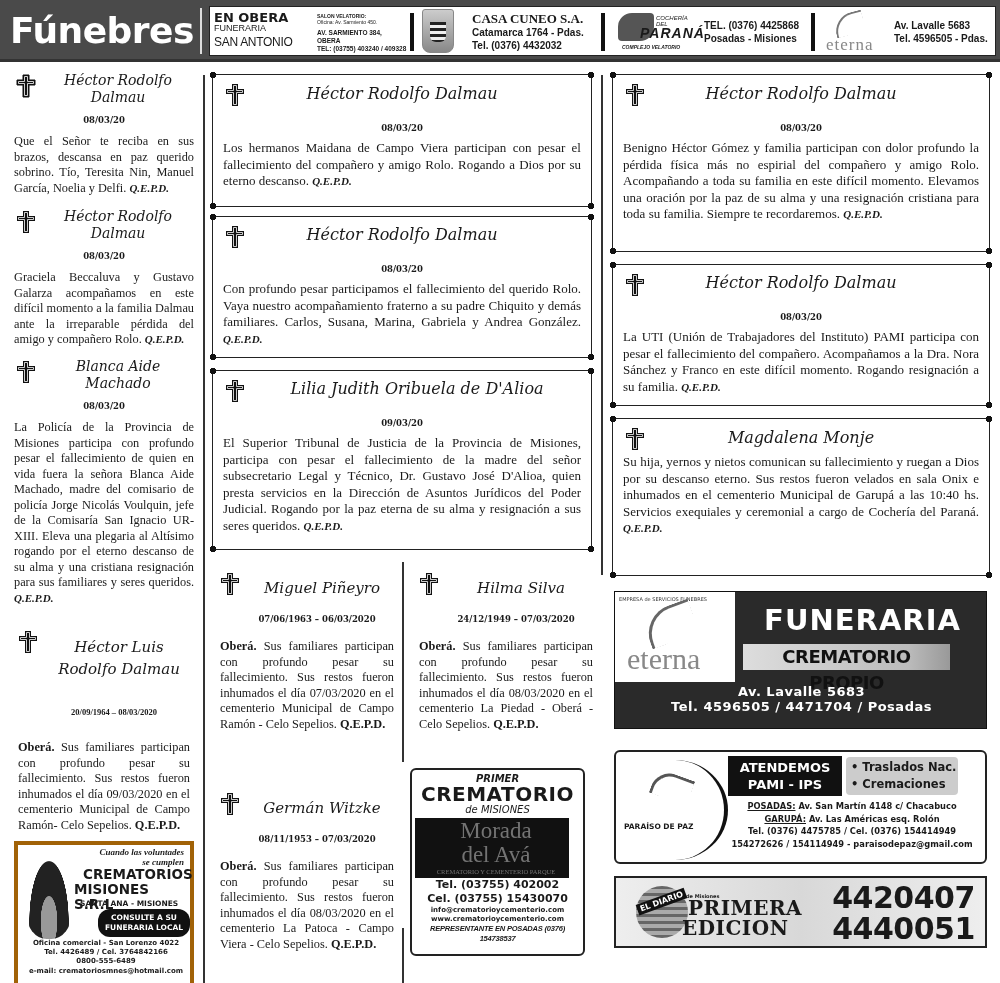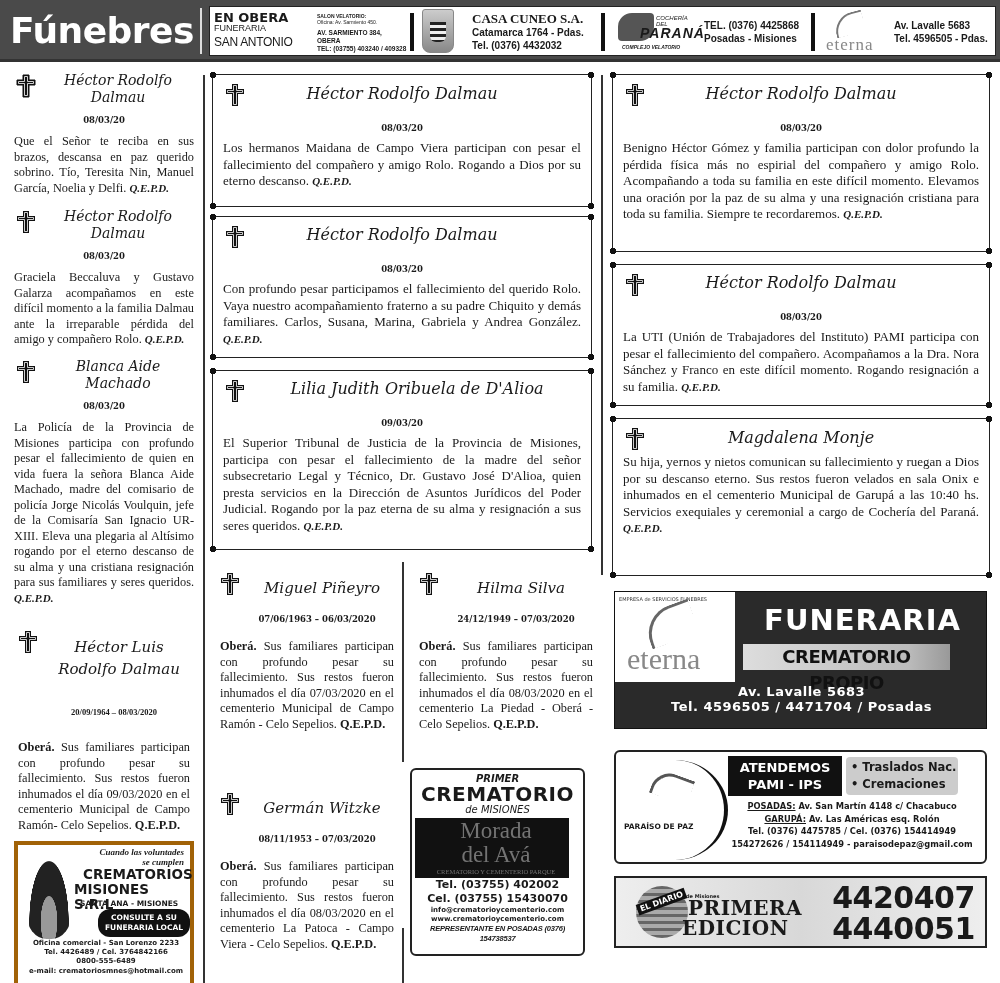--- a/index.html
+++ b/index.html
@@ -214,21 +214,21 @@
       <div>se cumplen</div>
     </div>
   <div class="t1">CREMATORIOS</div>
   <div class="t2">MISIONES S.R.L</div>
   <div class="t3">SANTA ANA - MISIONES</div>
   <div class="pill">
       <div>CONSULTE A SU</div>
       <div>FUNERARIA LOCAL</div>
     </div>
   <div class="foot">
-    <div>Oficina comercial - San Lorenzo 2233</div>
+    <div>Oficina comercial - San Lorenzo 4022</div>
     <div>Tel. 4426489 / Cel. 3764842166</div>
     <div>0800-555-6489</div>
     <div>e-mail: crematoriosmnes@hotmail.com</div>
   </div>
 </div>
 
 <div class="frame" style="left:212px;top:74px;width:380px;height:133px;">
   <span class="corner c-tl"></span>
     <span class="corner c-tr"></span>
     <span class="corner c-bl"></span>

